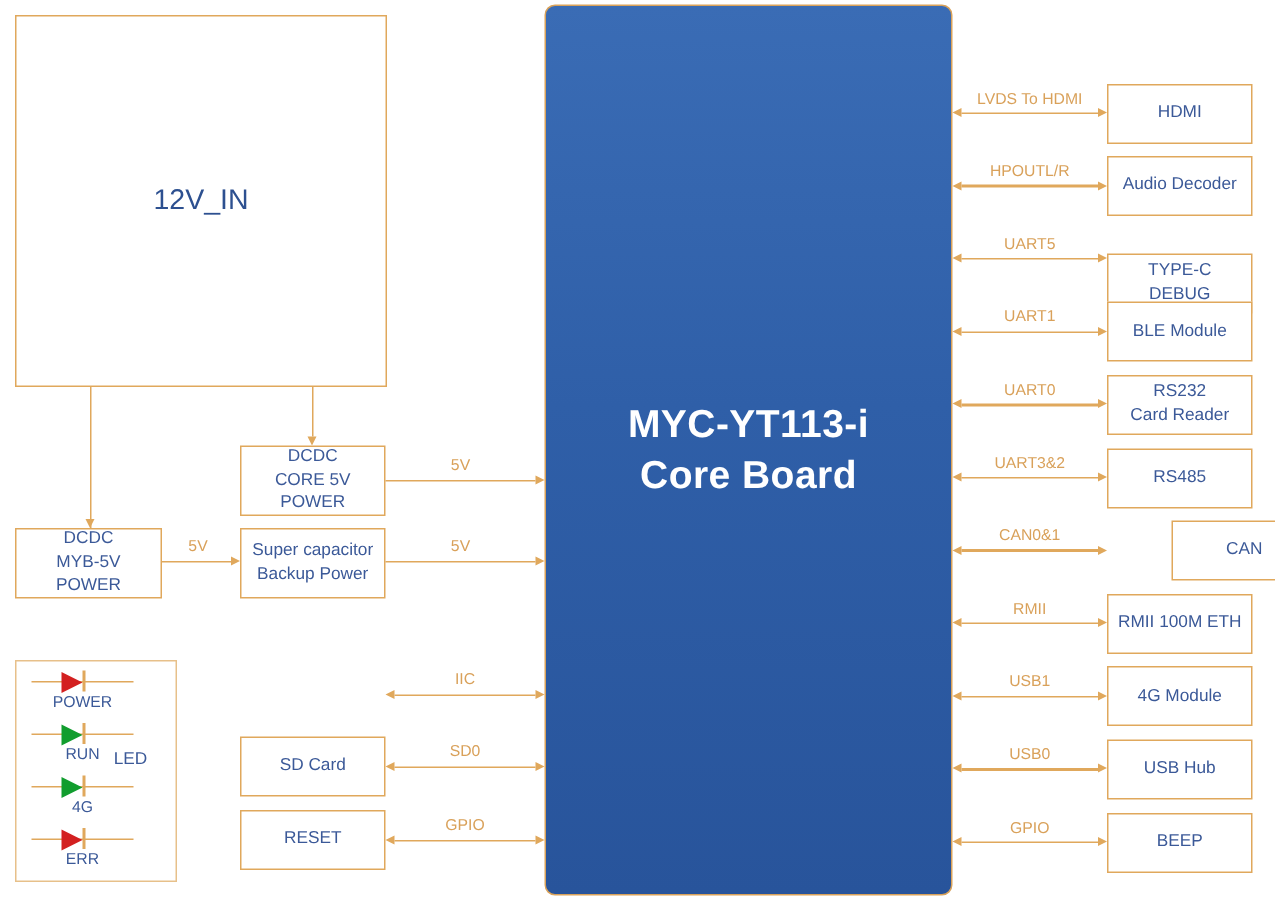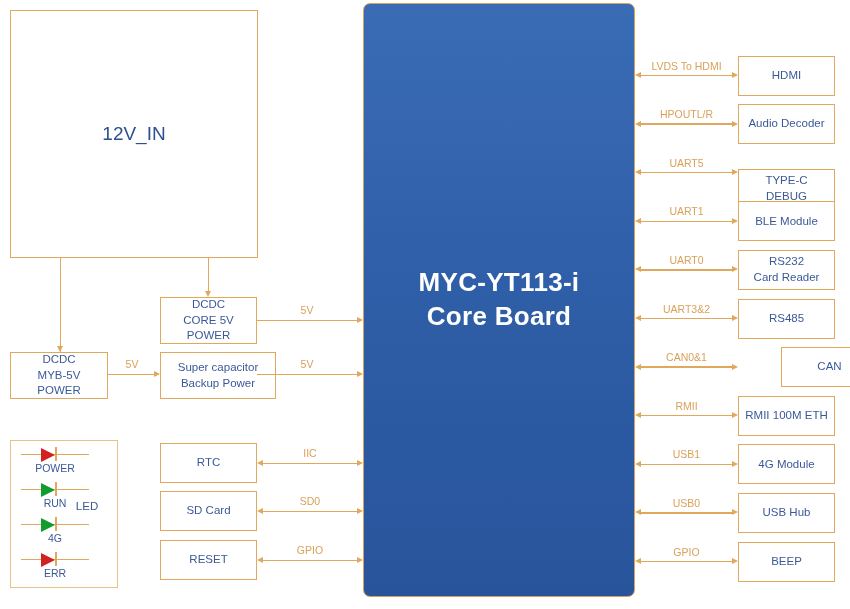--- a/index.html
+++ b/index.html
@@ -54,21 +54,21 @@
     text-align: center;
     font-size: 26px;
     font-weight: bold;
     line-height: 1.3;
     white-space: pre-line;
     letter-spacing: .3px;
   }
 
   
   #dcdc-core  { left: 160px; top: 297px; width: 97px; height: 47px; }
-  #supercap   { left: 160px; top: 352px; width: 116px; height: 47px; }
+  #supercap   { left: 160px; top: 352px; width: 97px; height: 47px; }
   #dcdc-myb   { left: 10px;  top: 352px; width: 98px; height: 47px; }
 
   
   #led-group {
     position: absolute;
     left: 10px; top: 440px; width: 108px; height: 148px;
     box-sizing: border-box;
     border: 1.4px solid #e7c08a;
     background: #fff;
   }
@@ -225,21 +225,20 @@
 
     <div class="led-row" style="top:110px;">
       <div class="led-wire"></div>
       <div class="led-tri"></div>
       <div class="led-bar"></div>
       <div class="led-label">ERR</div>
     </div>
   </div>
   <div id="led-text">LED</div>
 
-  <div class="box left-periph" id="p-rtc">RTC</div>
   <div class="box left-periph" id="p-reset">RESET</div>
   <div class="box left-periph" id="p-sd">SD Card</div>
 
   <div class="hline" style="left:263px; top:463px; width:94px;"></div>
   <div class="arrow-l" style="left:257px; top:459.6px;"></div>
   <div class="arrow-r" style="left:357px; top:459.6px;"></div>
   <div class="sig-label" style="left:285px; top:447px; width:50px;">IIC</div>
 
   <div class="hline" style="left:263px; top:511px; width:94px;"></div>
   <div class="arrow-l" style="left:257px; top:507.6px;"></div>

